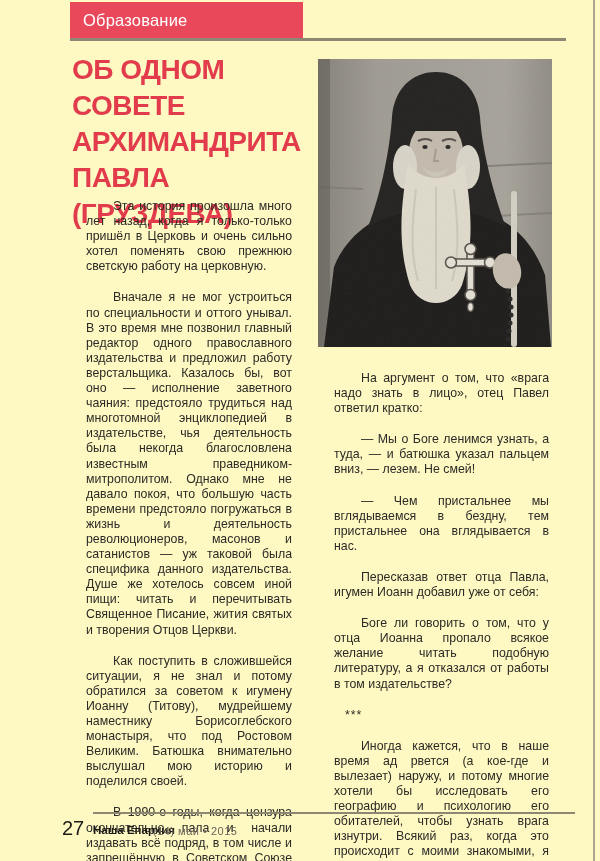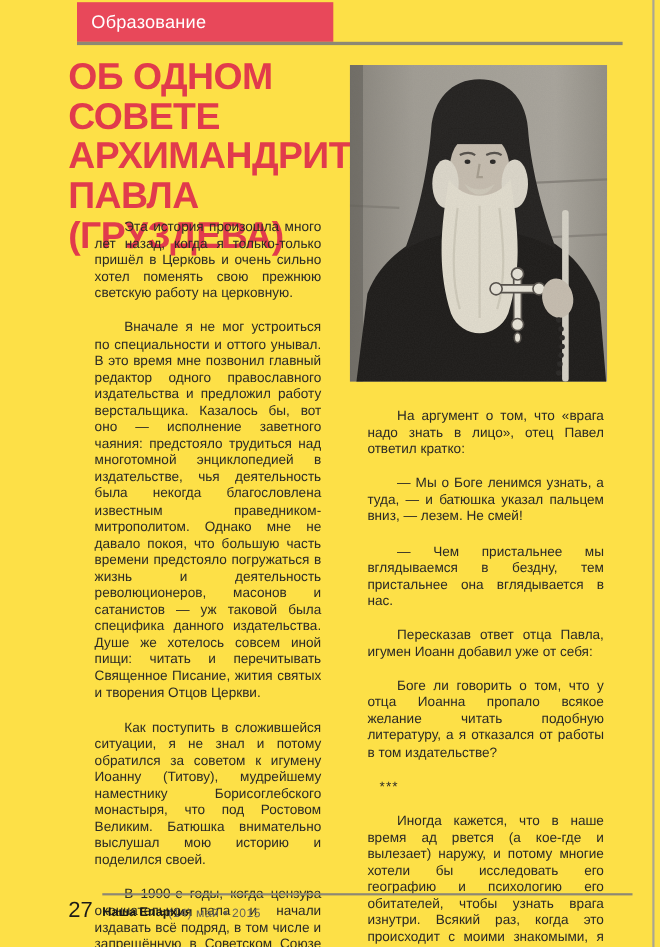--- a/index.html
+++ b/index.html
@@ -1,26 +1,26 @@
 <!DOCTYPE html>
 <html lang="ru"><head>
 <meta charset="utf-8">
 <style>
   html,body{margin:0;padding:0;}
   body{width:600px;height:861px;font-family:"Liberation Sans","DejaVu Sans",sans-serif;}
-  .page{position:relative;width:600px;height:861px;background:#fde047;overflow:hidden;}
+  .page{position:relative;width:600px;height:861px;background:#fef9c3;overflow:hidden;}
 
   .band{position:absolute;left:70px;top:2px;width:233px;height:36px;background:#e8485a;
         display:flex;align-items:center;}
   .band span{color:#ffffff;font-size:16.5px;padding-left:13px;letter-spacing:0.2px;}
 
   .top-rule{position:absolute;left:70px;top:38px;width:496px;height:3px;background:#8d8874;}
 
-  .title{position:absolute;left:62px;top:52px;width:250px;margin:0;
-         font-size:34px;line-height:36px;font-weight:bold;color:#e13b4c;letter-spacing:-0.5px;}
+  .title{position:absolute;left:72px;top:52px;width:250px;margin:0;
+         font-size:28px;line-height:36px;font-weight:bold;color:#e13b4c;letter-spacing:-0.5px;}
   .title span{display:block;}
 
   .photo{position:absolute;left:318px;top:59px;width:234px;height:288px;}
   .photo svg{display:block;}
 
   .col{position:absolute;color:#2b2a26;font-size:12.35px;line-height:15.1px;}
   .col1{left:70px;top:183px;width:238px;}
   .col2{left:318px;top:355px;width:247px;}
   p.para{margin:16px;text-indent:27px;text-align:justify;}
   p.sep{margin:0;text-indent:27px;text-align:left;letter-spacing:1px;}

